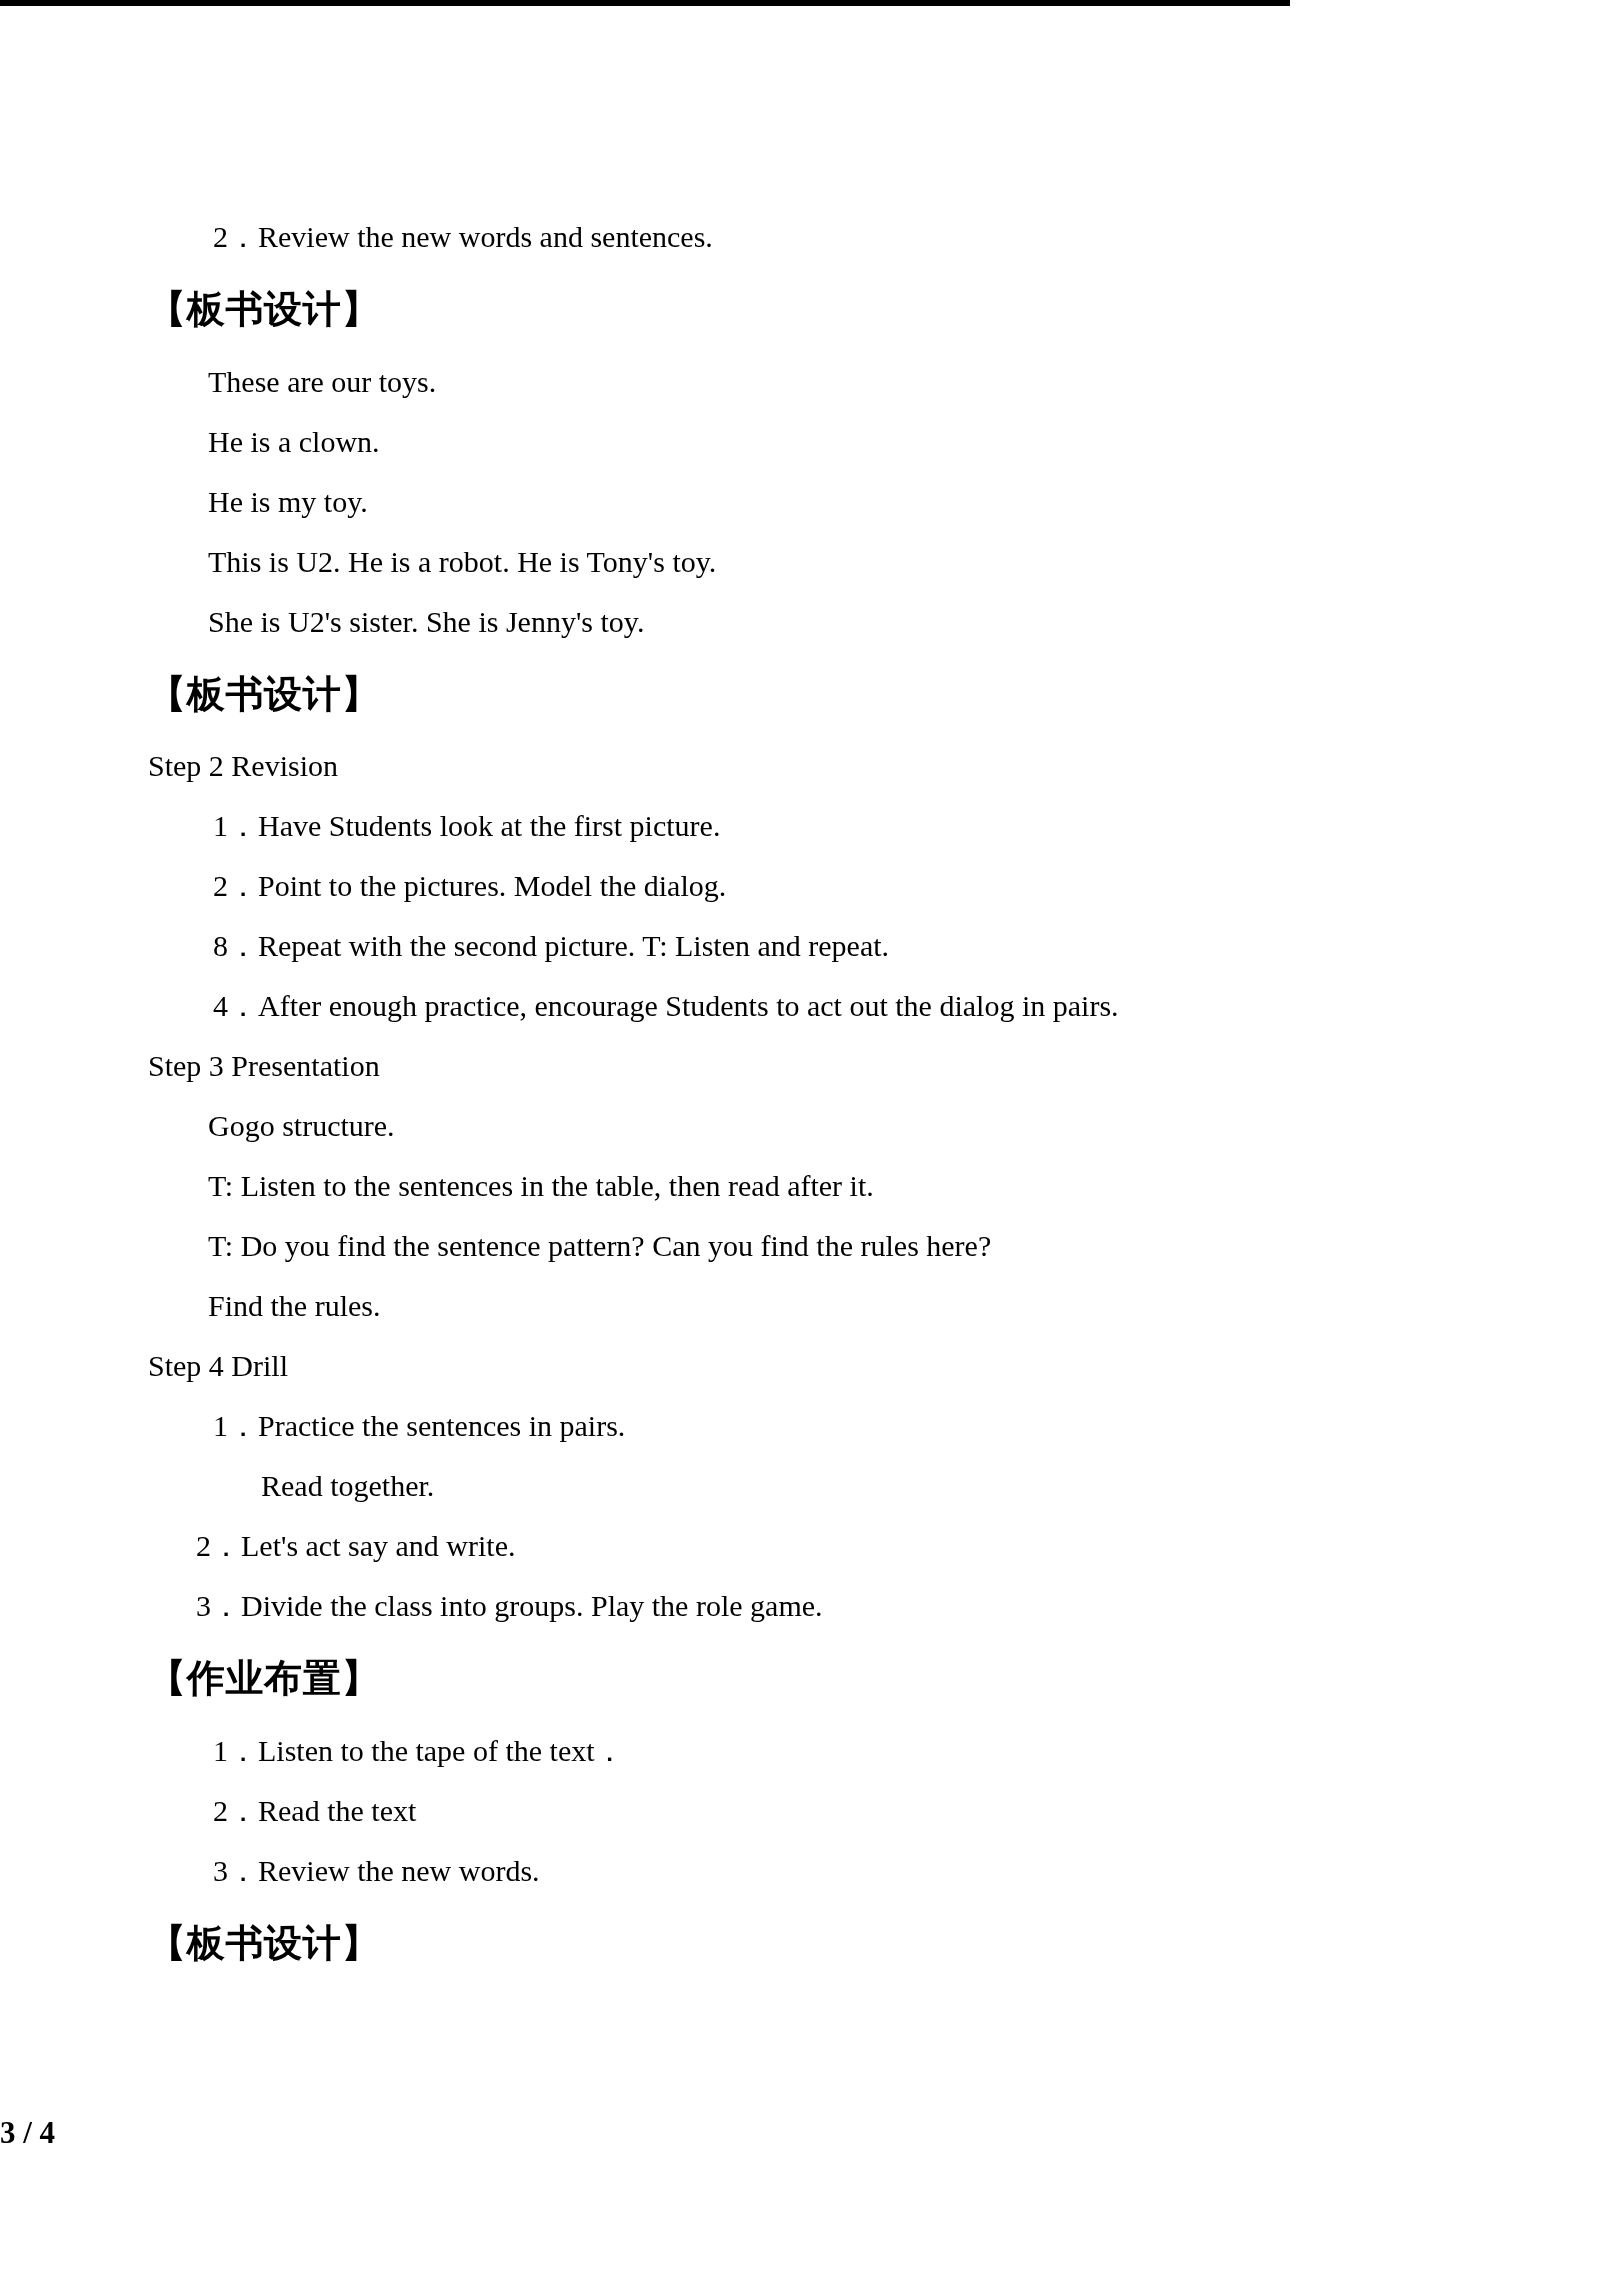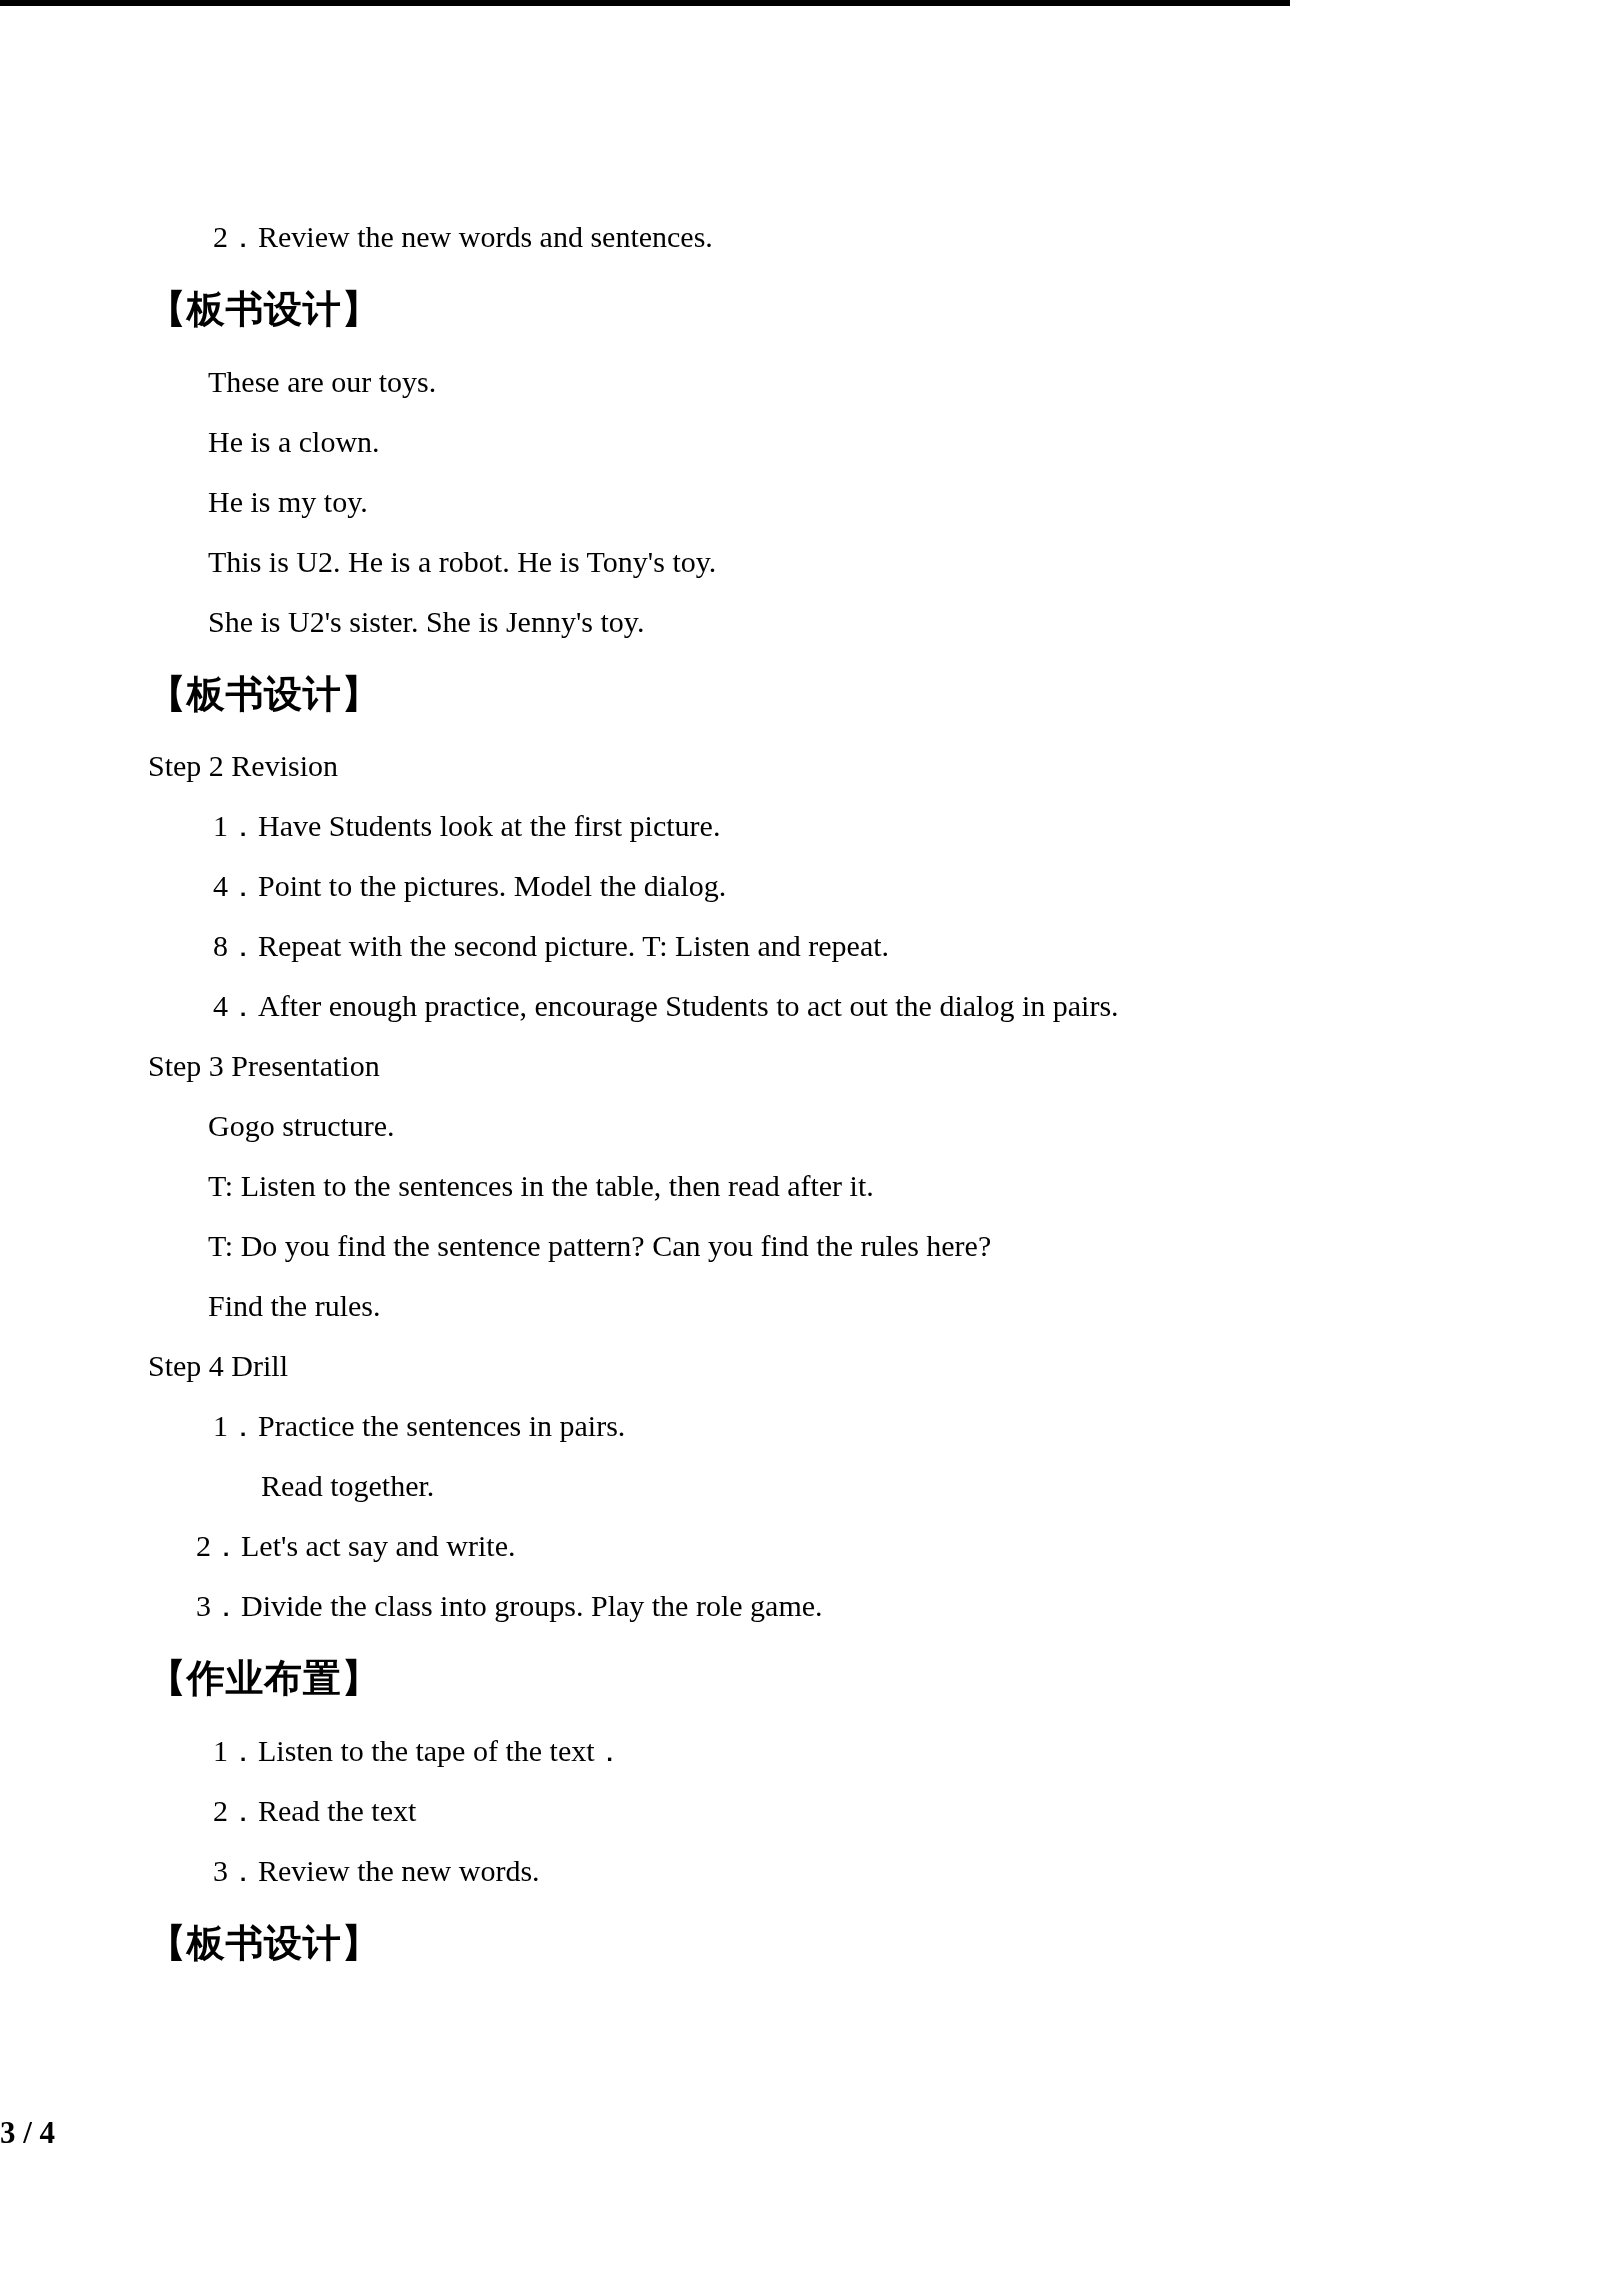--- a/index.html
+++ b/index.html
@@ -70,21 +70,21 @@
       <p class="line num">2．Review the new words and sentences.</p>
       <p class="line heading">【板书设计】</p>
       <p class="line sent">These are our toys.</p>
       <p class="line sent">He is a clown.</p>
       <p class="line sent">He is my toy.</p>
       <p class="line sent">This is U2. He is a robot. He is Tony's toy.</p>
       <p class="line sent">She is U2's sister. She is Jenny's toy.</p>
       <p class="line heading">【板书设计】</p>
       <p class="line step">Step 2 Revision</p>
       <p class="line num">1．Have Students look at the first picture.</p>
-      <p class="line num">4．Point to the pictures. Model the dialog.</p>
+      <p class="line num">2．Point to the pictures. Model the dialog.</p>
       <p class="line num">8．Repeat with the second picture. T: Listen and repeat.</p>
       <p class="line num">4．After enough practice, encourage Students to act out the dialog in pairs.</p>
       <p class="line step">Step 3 Presentation</p>
       <p class="line sent">Gogo structure.</p>
       <p class="line sent">T: Listen to the sentences in the table, then read after it.</p>
       <p class="line sent">T: Do you find the sentence pattern? Can you find the rules here?</p>
       <p class="line sent">Find the rules.</p>
       <p class="line step">Step 4 Drill</p>
       <p class="line num">1．Practice the sentences in pairs.</p>
       <p class="line read">Read together.</p>

